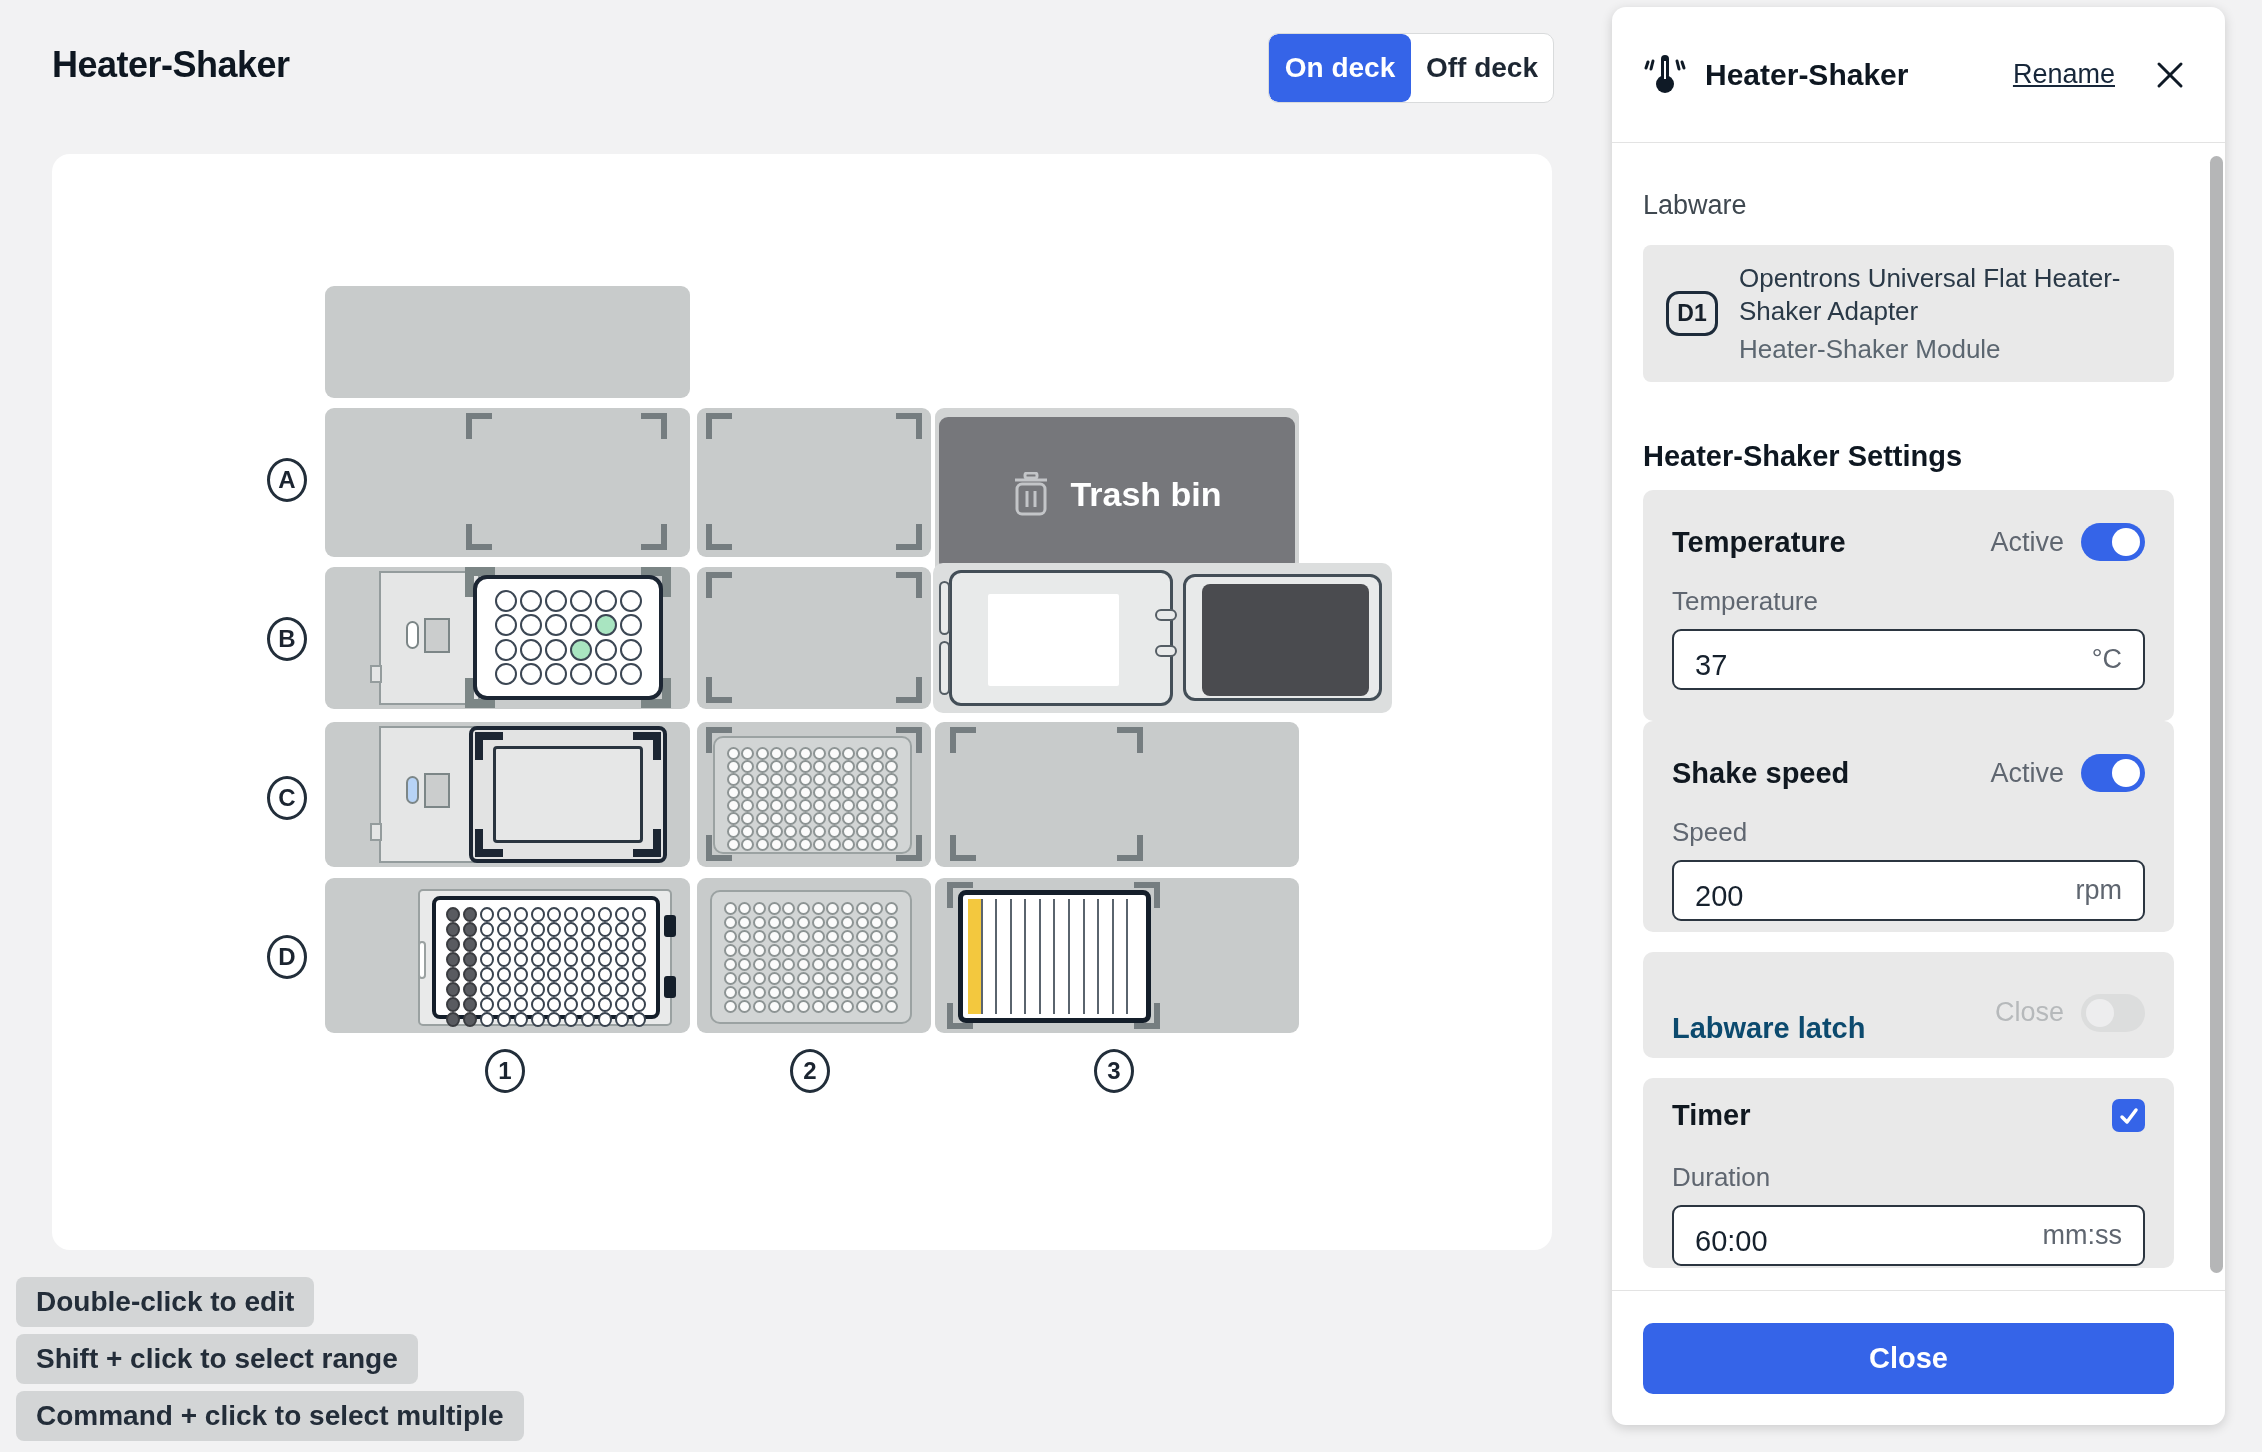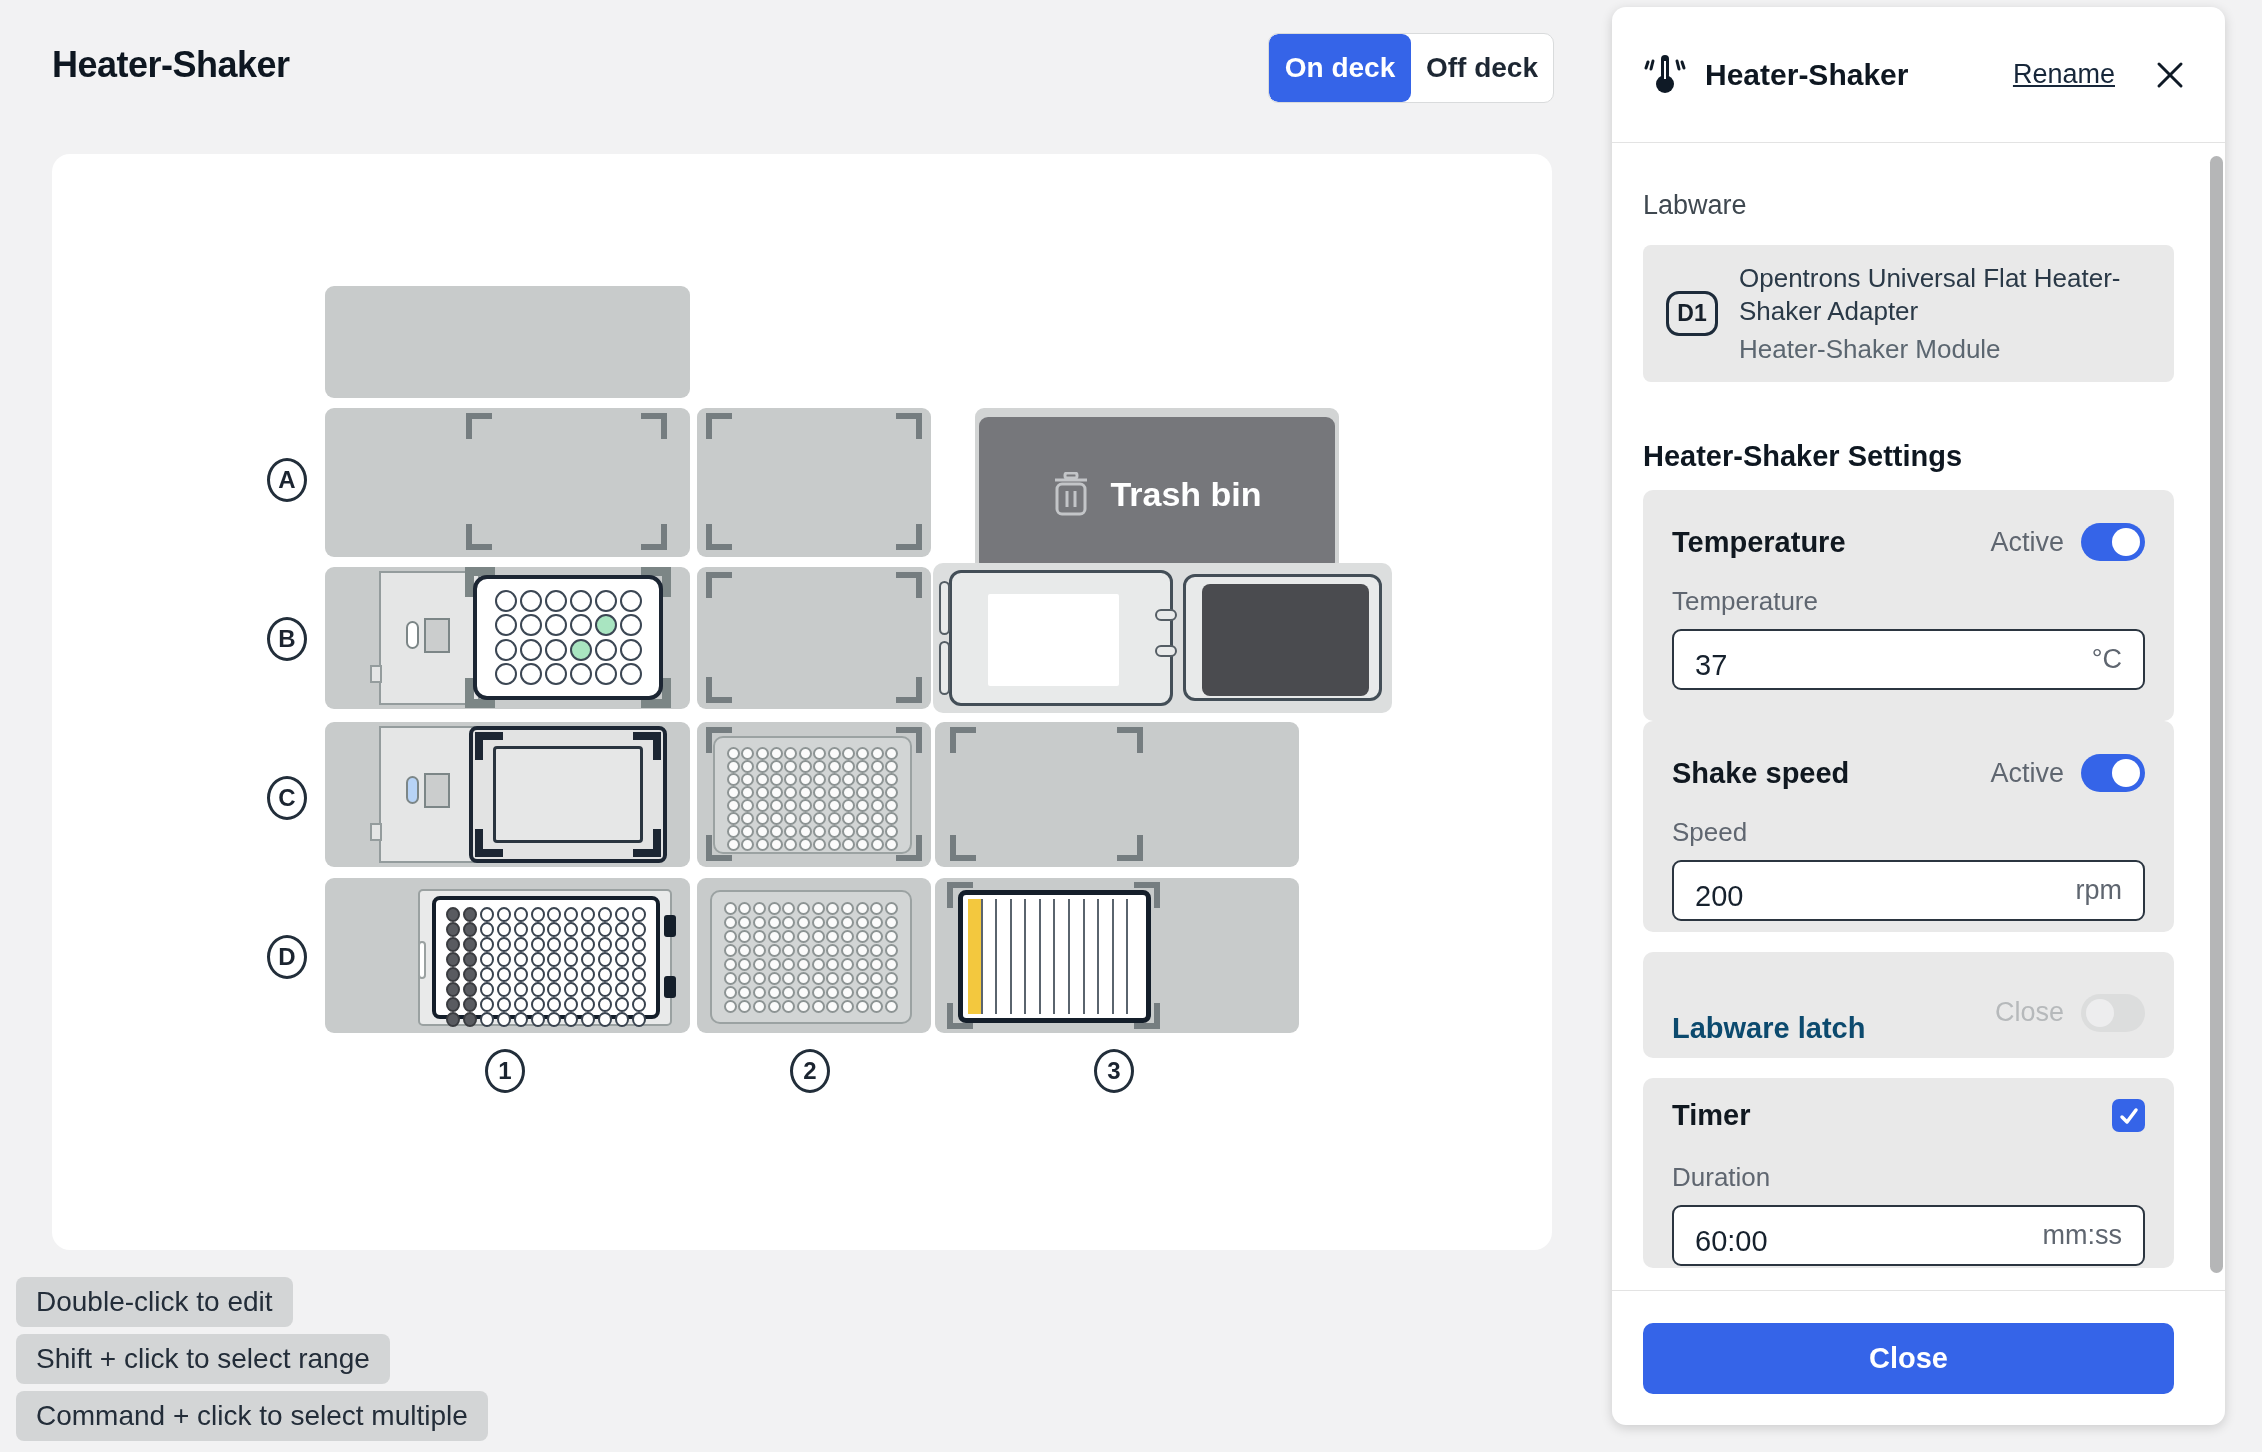--- a/index.html
+++ b/index.html
@@ -94,21 +94,21 @@
   .reader-pin { position:absolute; left:222px; width:22px; height:12px; border:2px solid #545d64; border-radius:6px; background:#e8eaea; }
   .reader-lid { position:absolute; left:250px; top:11px; width:199px; height:127px; border:3px solid #434e57; border-radius:12px; background:#e8eaea; }
   .reader-lid-dark { position:absolute; left:16px; top:7px; width:167px; height:112px; background:#4a4b4f; border-radius:8px; }
 
   
   .deck-label { position:absolute; width:40px; height:44px; border:3px solid #222e3a; border-radius:50%;
     background:#fff; display:flex; align-items:center; justify-content:center; font-size:24px; font-weight:700; color:#1b2430; }
 
   
   .hint { position:absolute; left:16px; height:50px; background:#d3d5d6; border-radius:8px;
-    display:flex; align-items:center; padding:0 20px; font-size:28px; font-weight:400; color:#232d39; white-space:nowrap; }
+    display:flex; align-items:center; padding:0 20px; font-size:28px; font-weight:700; color:#232d39; white-space:nowrap; }
 
   
   #panel { position:absolute; left:1612px; top:7px; width:613px; height:1418px; background:#fff;
     border-radius:14px; box-shadow:0 3px 12px rgba(0,0,0,.16); }
   #panel-header { position:absolute; left:0; top:0; right:0; height:136px; display:flex; align-items:center;
     padding:0 38px 0 31px; gap:16px; border-bottom:1px solid #e3e3e3; }
   #panel-title { font-size:30px; font-weight:700; color:#0e1721; margin-left:2px; }
   #rename-link { margin-left:auto; font-size:27px; color:#17273a; text-decoration:underline; cursor:pointer; }
   #close-btn { margin-left:22px; cursor:pointer; display:flex; }
 
@@ -173,21 +173,21 @@
         </div>
     </div>
     <div class="slot" style="left:645px; top:254px; width:234px; height:149px;">
       <div class="bkbox" style="left:9px; right:9px; top:5px; bottom:7px;">
           <span class="bk tl"></span>
           <span class="bk tr"></span>
           <span class="bk bl"></span>
           <span class="bk br"></span>
         </div>
     </div>
-    <div class="slot" style="left:923px; top:254px; width:364px; height:171px; background:#d2d4d4;">
+    <div class="slot" style="left:883px; top:254px; width:364px; height:171px; background:#d2d4d4;">
       <div id="trash-inner">
         <svg width="38" height="44" viewBox="0 0 38 44">
           <rect x="13" y="1" width="12" height="5" rx="2" fill="none" stroke="#c3c5c8" stroke-width="3"></rect>
           <line x1="3" y1="8" x2="35" y2="8" stroke="#c3c5c8" stroke-width="3"></line>
           <rect x="5" y="12" width="28" height="30" rx="5" fill="none" stroke="#c3c5c8" stroke-width="3"></rect>
           <line x1="15" y1="19" x2="15" y2="35" stroke="#c3c5c8" stroke-width="3"></line>
           <line x1="23" y1="19" x2="23" y2="35" stroke="#c3c5c8" stroke-width="3"></line>
         </svg>
         <span id="trash-label">Trash bin</span>
       </div>

